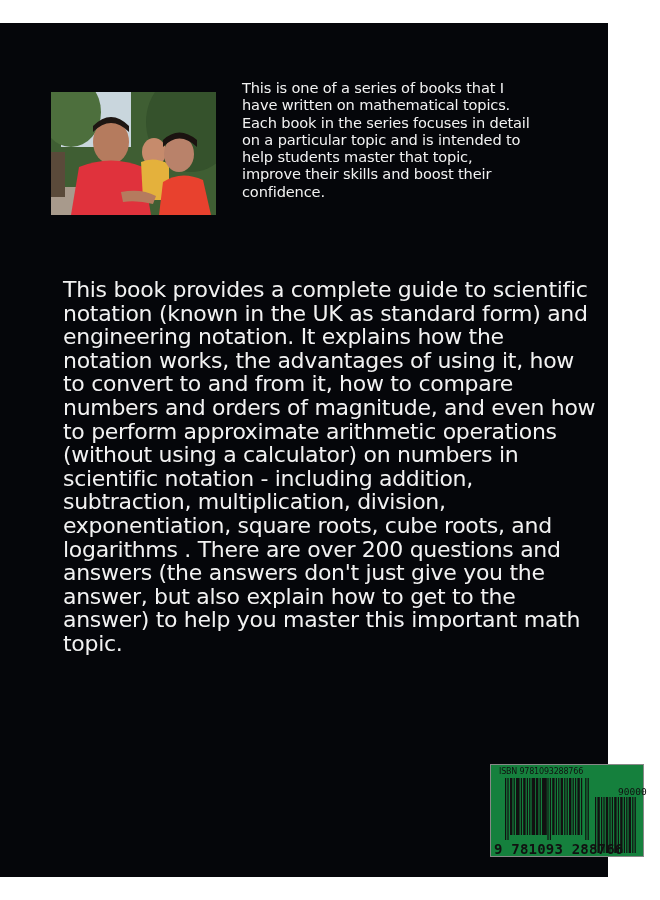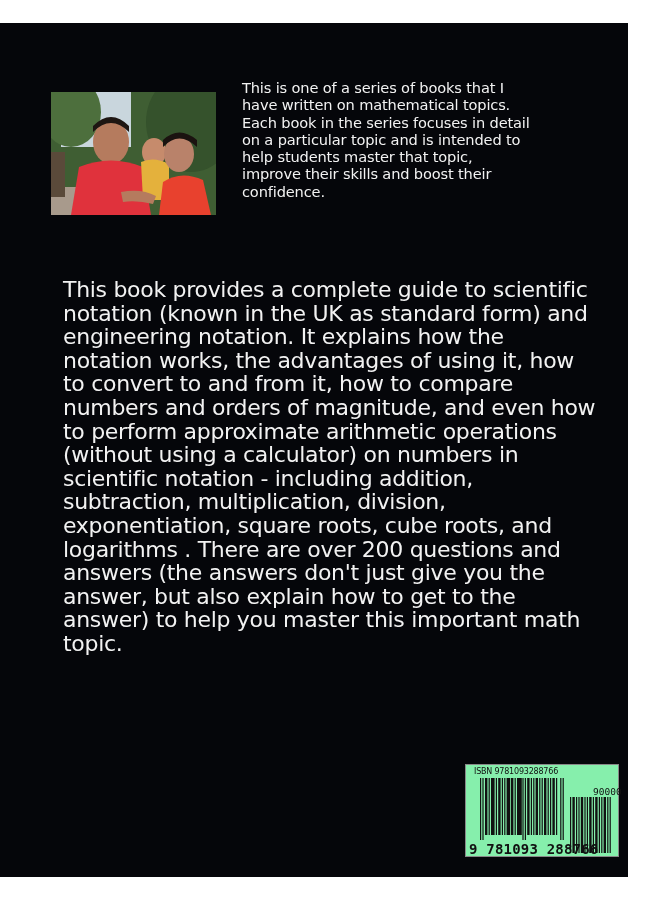--- a/index.html
+++ b/index.html
@@ -4,40 +4,39 @@
   <style>
     html, body { margin: 0; padding: 0; }
     body {
       width: 660px; height: 900px; background: #ffffff;
       position: relative; overflow: hidden;
       font-family: "DejaVu Sans", sans-serif;
     }
     .cover {
       position: absolute; left: 0; top: 23px; width: 608px; height: 854px;
       background: #05060a;
-      padding-left: 20px;
     }
     .photo {
       position: absolute; left: 51px; top: 69px; width: 165px; height: 123px;
       overflow: hidden; background: #4a6b3a;
     }
     .photo svg { display: block; width: 100%; height: 100%; }
     .author-blurb {
       position: absolute; left: 242px; top: 56px; width: 420px;
       color: #f2f2f2; font-size: 14.6px; line-height: 17.3px;
       letter-spacing: -0.15px; margin: 0; white-space: pre-line;
     }
     .description {
       position: absolute; left: 51px; top: 243px; width: 600px;
       color: #f2f2f2; font-size: 22px; line-height: 23.6px;
       letter-spacing: -0.3px; margin: 12px; white-space: pre-line;
     }
     .barcode-box {
-      position: absolute; left: 465px; top: 741px; width: 154px; height: 93px;
-      background: #86efac; border: 1px solid #888;
+      position: absolute; left: 490px; top: 741px; width: 154px; height: 93px;
+      background: #15803d; border: 1px solid #888;
       box-sizing: border-box; font-family: "DejaVu Sans Mono", monospace; color: #111;
     }
     .isbn-label {
       position: absolute; left: 8px; top: 2px; font-size: 8px;
       font-family: "DejaVu Sans", sans-serif; letter-spacing: -0.2px;
     }
     .price-label {
       position: absolute; left: 107px; top: 21px; font-size: 9.5px; margin-left: 20px;
     }
     .bars-main { position: absolute; left: 14px; top: 13px; width: 84px; height: 62px; }

